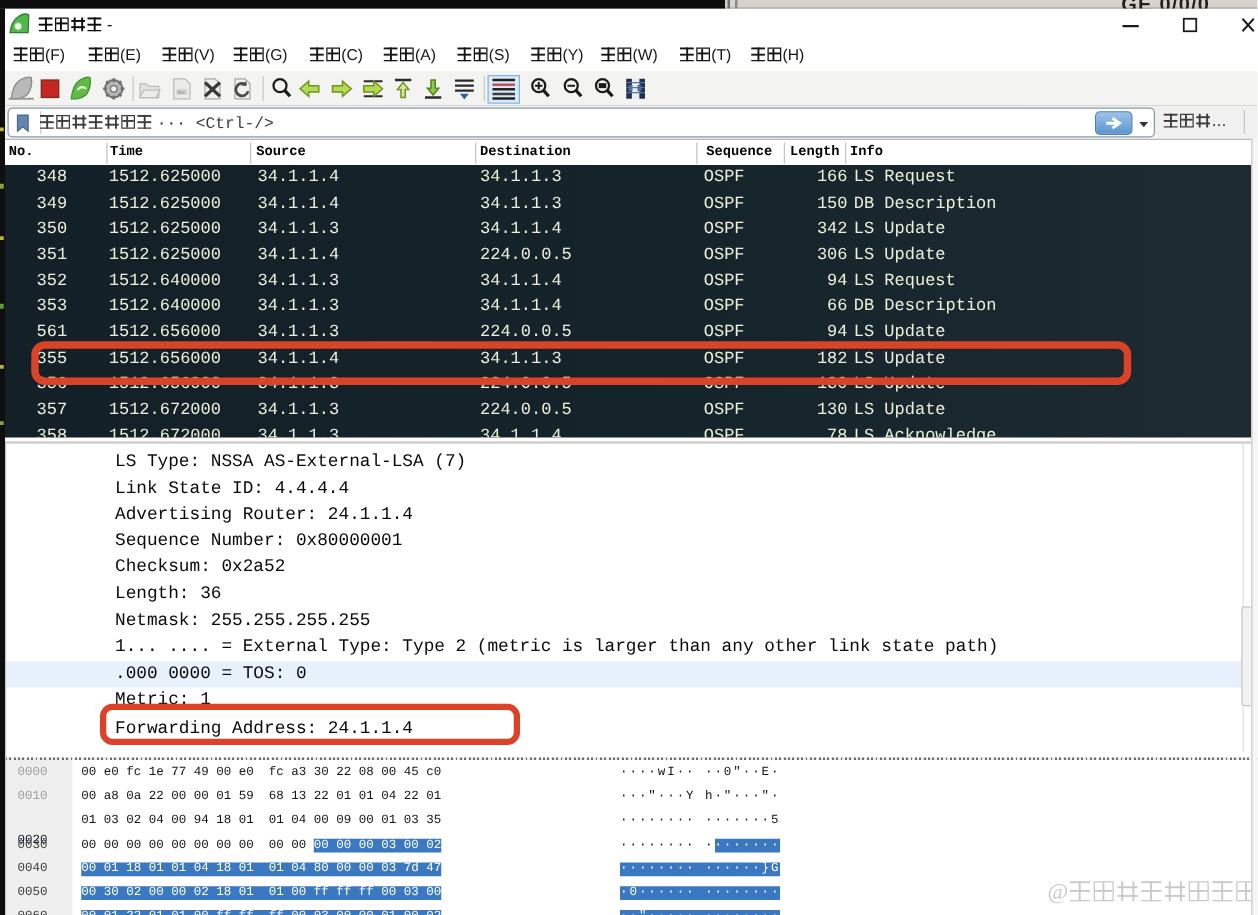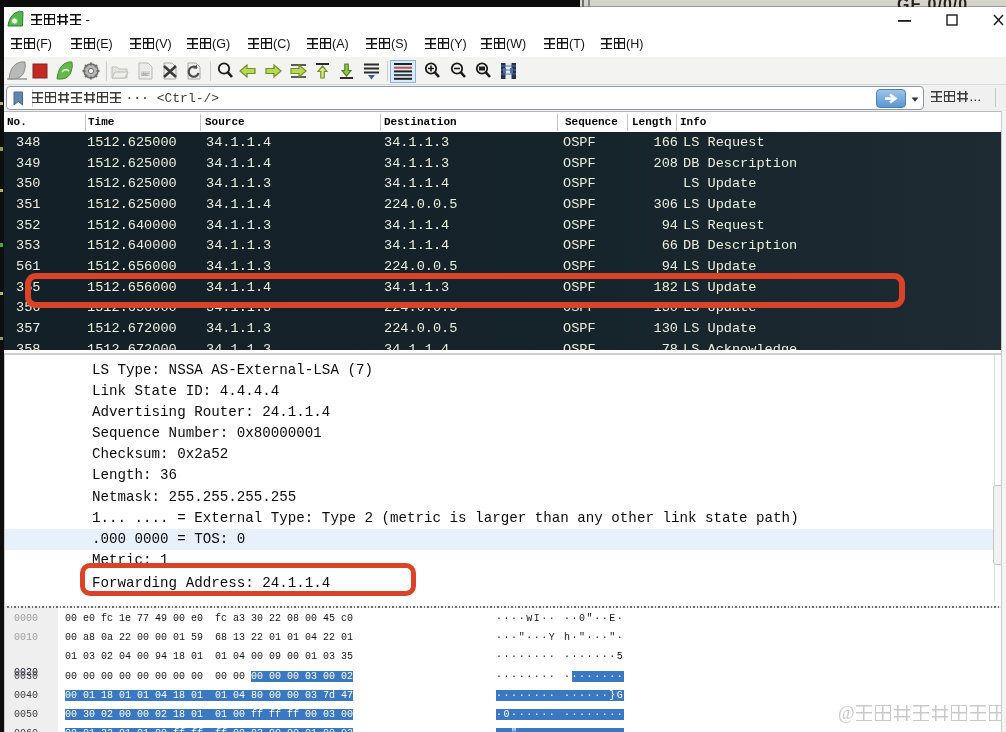--- a/index.html
+++ b/index.html
@@ -34,21 +34,21 @@
 
 #plheader{left:4px;top:111px;width:997px;height:21px;background:#ffffff;border-top:1px solid #b8b8b8;
   border-bottom:1px solid #8f8f8f;font-size:11px;font-weight:bold;color:#000;}
 .hsep{position:absolute;top:2px;width:1px;height:17px;background:#c4c4c4;}
 .hcell{position:absolute;top:4px;}
 
 #plist{left:4px;top:132px;width:997px;height:218px;overflow:hidden;
   background:linear-gradient(90deg,#142028 0%,#15232b 55%,#1e2b33 100%);
   font-size:13.6px;color:#eeefda;}
 .prow{position:absolute;left:0;width:997px;height:21px;line-height:21px;white-space:pre;}
-.no{position:absolute;width:75px;text-align:left;left:12px;}
+.no{position:absolute;width:75px;text-align:center;left:0;}
 .tm{position:absolute;left:83px;}
 .src{position:absolute;left:202px;}
 .dst{position:absolute;left:380px;}
 .prt{position:absolute;left:559px;}
 .len{position:absolute;width:674px;text-align:right;left:0;}
 .inf{position:absolute;left:679px;}
 
 .redbox{position:absolute;border:6px solid #da4327;border-radius:11px;}
 
 #details{left:4px;top:353px;width:997px;height:253px;background:#ffffff;border-top:2px solid #cfcfcf;
@@ -230,22 +230,22 @@
   <div class="hsep" style="left:81px"></div>
   <div class="hsep" style="left:196px"></div>
   <div class="hsep" style="left:376px"></div>
   <div class="hsep" style="left:553px"></div>
   <div class="hsep" style="left:623px"></div>
   <div class="hsep" style="left:672px"></div>
 </div>
 
 <div class="abs mono" id="plist">
     <div class="prow" style="top:-0.2px"><span class="no">348</span><span class="tm">1512.625000</span><span class="src">34.1.1.4</span><span class="dst">34.1.1.3</span><span class="prt">OSPF</span><span class="len">166</span><span class="inf">LS Request</span></div>
-    <div class="prow" style="top:20.5px"><span class="no">349</span><span class="tm">1512.625000</span><span class="src">34.1.1.4</span><span class="dst">34.1.1.3</span><span class="prt">OSPF</span><span class="len">208</span><span class="inf">DB Description</span></div>
-    <div class="prow" style="top:41.2px"><span class="no">350</span><span class="tm">1512.625000</span><span class="src">34.1.1.3</span><span class="dst">34.1.1.4</span><span class="prt">OSPF</span><span class="inf">LS Update</span></div>
+    <div class="prow" style="top:20.5px"><span class="no">349</span><span class="tm">1512.625000</span><span class="src">34.1.1.4</span><span class="dst">34.1.1.3</span><span class="prt">OSPF</span><span class="len">150</span><span class="inf">DB Description</span></div>
+    <div class="prow" style="top:41.2px"><span class="no">350</span><span class="tm">1512.625000</span><span class="src">34.1.1.3</span><span class="dst">34.1.1.4</span><span class="prt">OSPF</span><span class="len">342</span><span class="inf">LS Update</span></div>
     <div class="prow" style="top:61.9px"><span class="no">351</span><span class="tm">1512.625000</span><span class="src">34.1.1.4</span><span class="dst">224.0.0.5</span><span class="prt">OSPF</span><span class="len">306</span><span class="inf">LS Update</span></div>
     <div class="prow" style="top:82.6px"><span class="no">352</span><span class="tm">1512.640000</span><span class="src">34.1.1.3</span><span class="dst">34.1.1.4</span><span class="prt">OSPF</span><span class="len">94</span><span class="inf">LS Request</span></div>
     <div class="prow" style="top:103.3px"><span class="no">353</span><span class="tm">1512.640000</span><span class="src">34.1.1.3</span><span class="dst">34.1.1.4</span><span class="prt">OSPF</span><span class="len">66</span><span class="inf">DB Description</span></div>
     <div class="prow" style="top:124.0px"><span class="no">561</span><span class="tm">1512.656000</span><span class="src">34.1.1.3</span><span class="dst">224.0.0.5</span><span class="prt">OSPF</span><span class="len">94</span><span class="inf">LS Update</span></div>
     <div class="prow" style="top:144.7px"><span class="no">355</span><span class="tm">1512.656000</span><span class="src">34.1.1.4</span><span class="dst">34.1.1.3</span><span class="prt">OSPF</span><span class="len">182</span><span class="inf">LS Update</span></div>
     <div class="prow" style="top:165.4px"><span class="no">356</span><span class="tm">1512.656000</span><span class="src">34.1.1.3</span><span class="dst">224.0.0.5</span><span class="prt">OSPF</span><span class="len">130</span><span class="inf">LS Update</span></div>
     <div class="prow" style="top:186.1px"><span class="no">357</span><span class="tm">1512.672000</span><span class="src">34.1.1.3</span><span class="dst">224.0.0.5</span><span class="prt">OSPF</span><span class="len">130</span><span class="inf">LS Update</span></div>
     <div class="prow" style="top:206.8px"><span class="no">358</span><span class="tm">1512.672000</span><span class="src">34.1.1.3</span><span class="dst">34.1.1.4</span><span class="prt">OSPF</span><span class="len">78</span><span class="inf">LS Acknowledge</span></div>
   </div>
 

